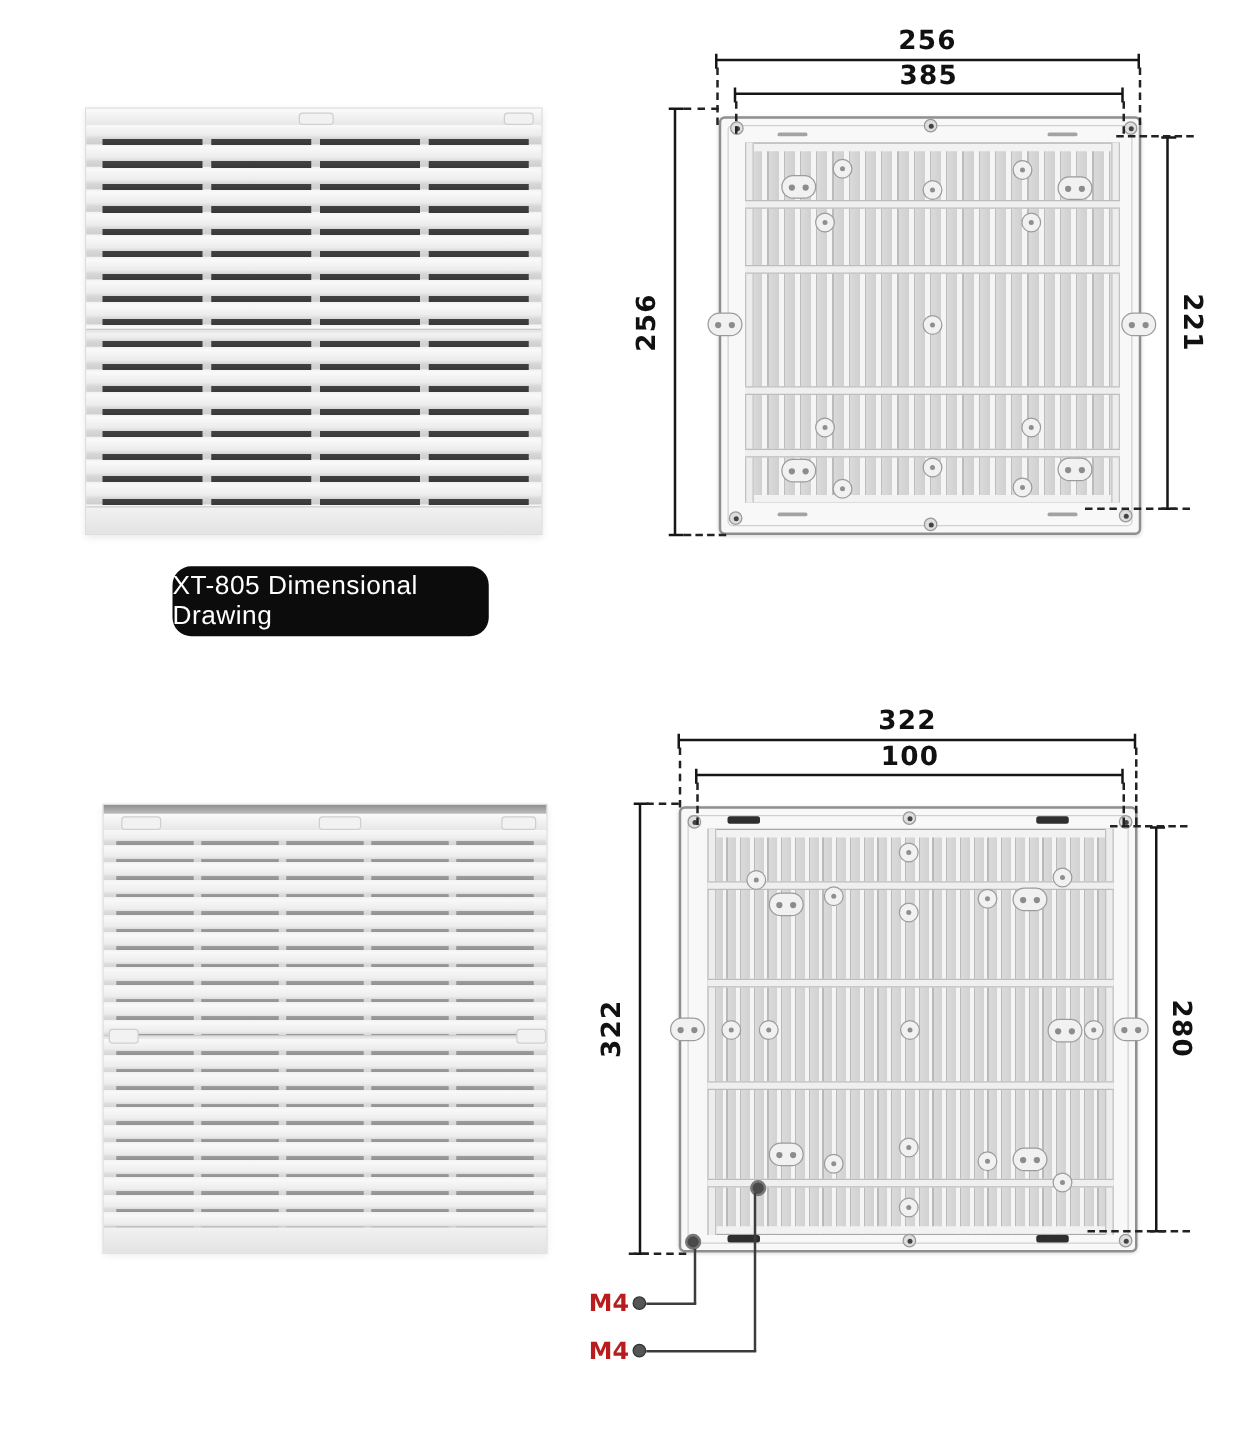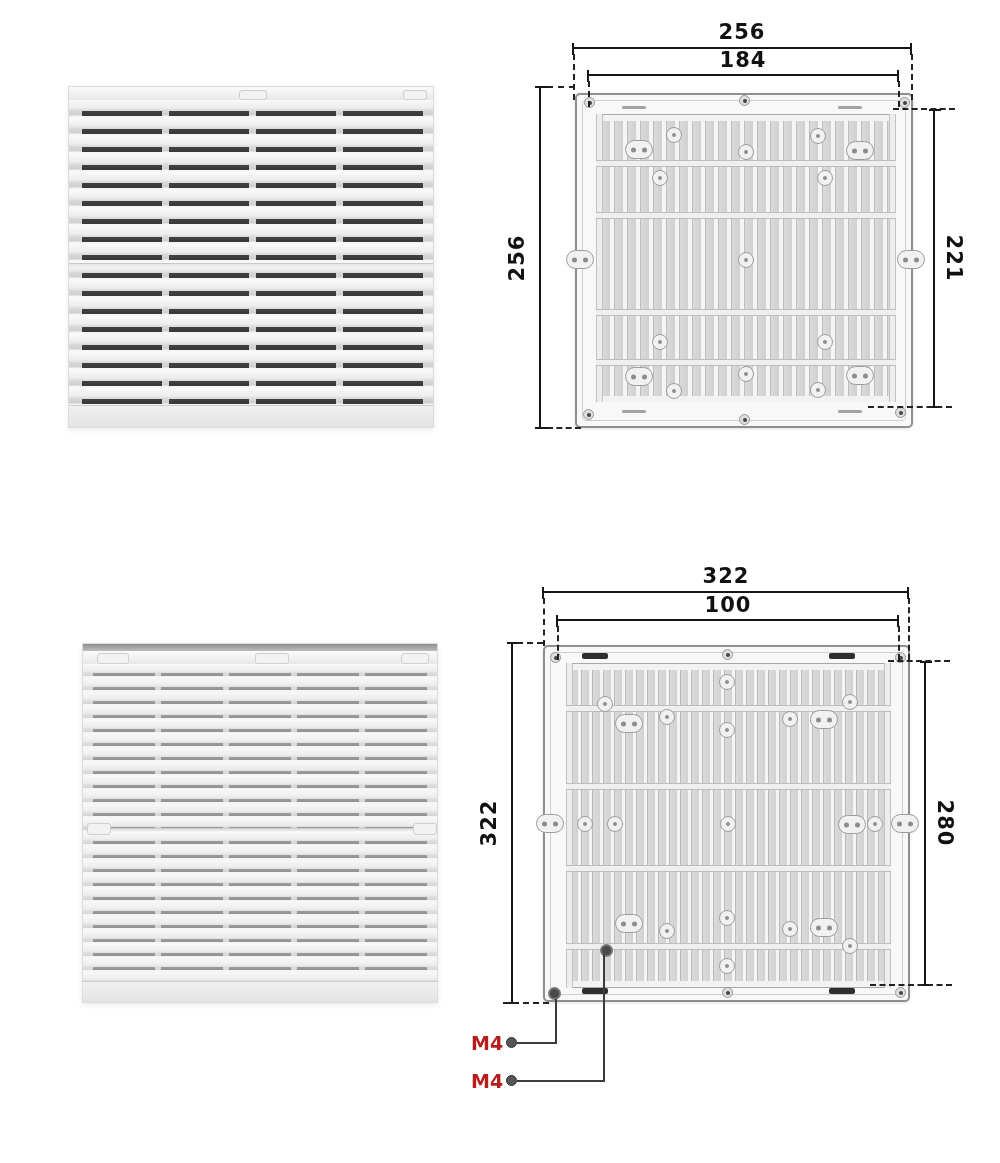--- a/index.html
+++ b/index.html
@@ -128,36 +128,39 @@
     <div class="dbl" style="left:48px;top:272px"></div>
     <div class="dbl" style="left:269px;top:271px"></div>
     <div class="boss" style="left:89px;top:288px"></div>
     <div class="boss" style="left:161px;top:271px"></div>
     <div class="boss" style="left:233px;top:287px"></div>
   </div>
 
   <div class="dim-h" style="left:573px;top:47px;width:338px"></div>
   <div class="dim-label" style="left:742px;top:32px">256</div>
   <div class="dim-h" style="left:588px;top:74px;width:310px"></div>
-  <div class="dim-label" style="left:743px;top:60px">184</div>
+  <div class="dim-label" style="left:743px;top:60px">385</div>
   <div class="ext-v" style="left:573px;top:54px;height:46px"></div>
   <div class="ext-v" style="left:588px;top:81px;height:26px"></div>
   <div class="ext-v" style="left:898px;top:81px;height:26px"></div>
   <div class="ext-v" style="left:911px;top:54px;height:46px"></div>
 
   <div class="dim-v" style="left:539px;top:87px;height:341px"></div>
   <div class="dim-label rotl" style="left:517px;top:258px">256</div>
   <div class="ext-h" style="left:547px;top:86px;width:28px"></div>
   <div class="ext-h" style="left:547px;top:427px;width:34px"></div>
 
   <div class="dim-v" style="left:933px;top:110px;height:297px"></div>
   <div class="dim-label rotr" style="left:954px;top:258px">221</div>
   <div class="ext-h" style="left:893px;top:108px;width:62px"></div>
   <div class="ext-h" style="left:868px;top:406px;width:84px"></div>
 
+  <div class="badge" style="top:453px">
+    <span>XT-805 Dimensional Drawing</span>
+  </div>
 
   <div class="fv" style="left:82px;top:643px;width:356px;height:360px">
     <div class="topstrip"></div>
     <div class="cap" style="top:7px;height:13px"></div>
     <div class="notch" style="left:14px;top:9px;width:30px;height:9px"></div>
     <div class="notch" style="left:172px;top:9px;width:32px;height:9px"></div>
     <div class="notch" style="left:318px;top:9px;width:26px;height:9px"></div>
     <div class="louvers lv2" style="top:20px;bottom:20px"></div>
     <div class="slotcol sc2" style="left:10px;top:20px;bottom:20px;width:62px"></div>
     <div class="slotcol sc2" style="left:78px;top:20px;bottom:20px;width:62px"></div>

